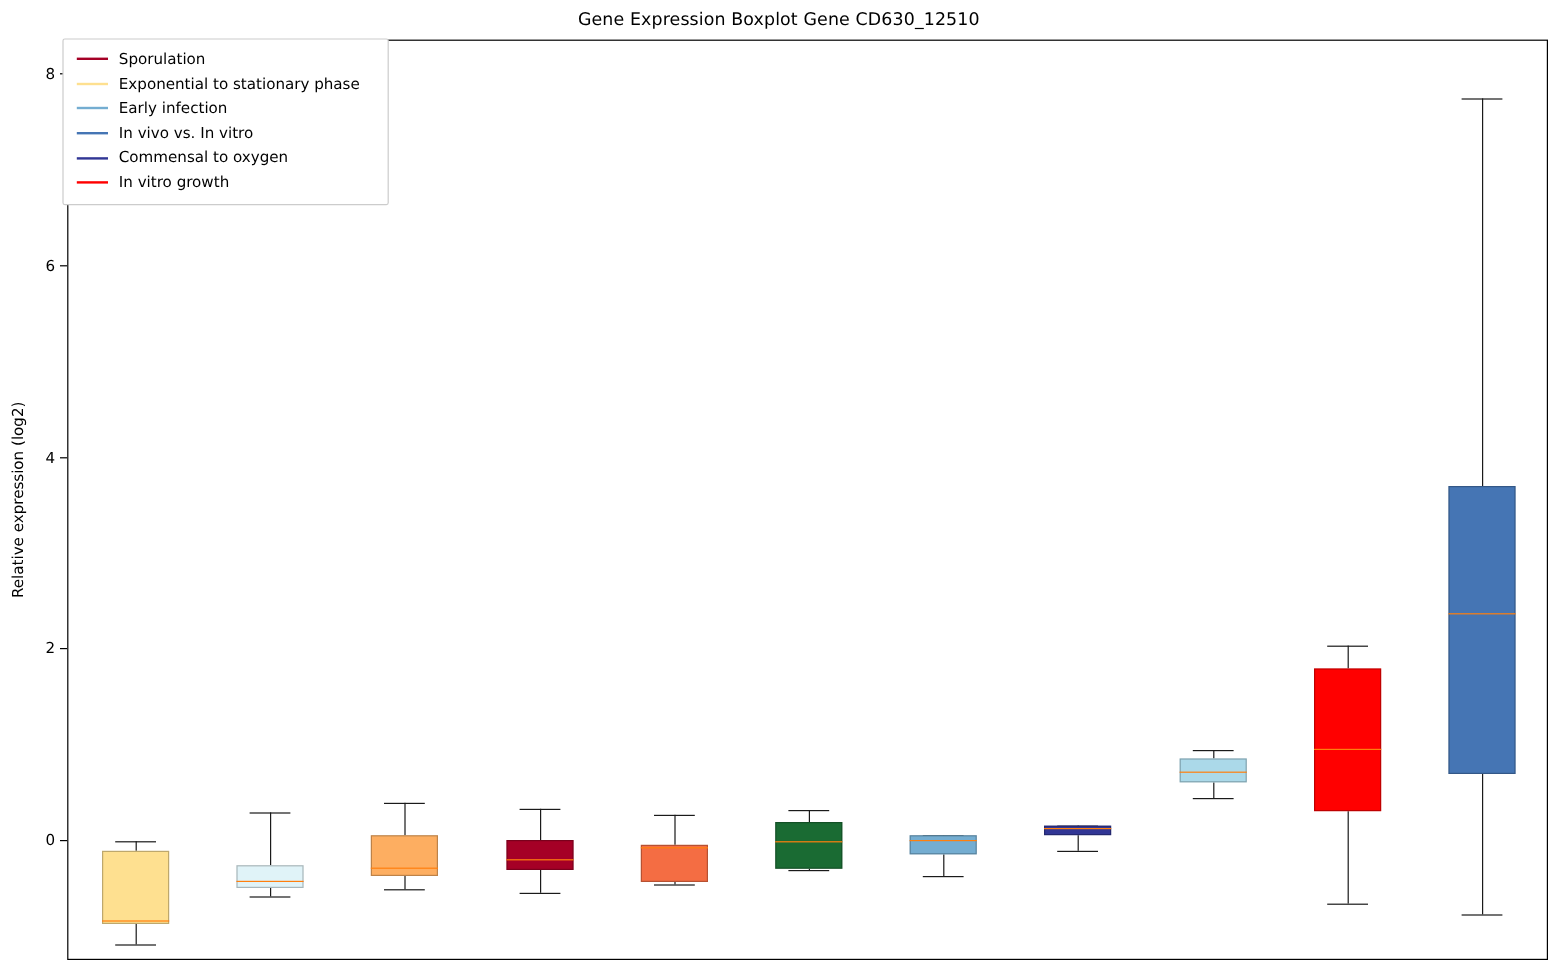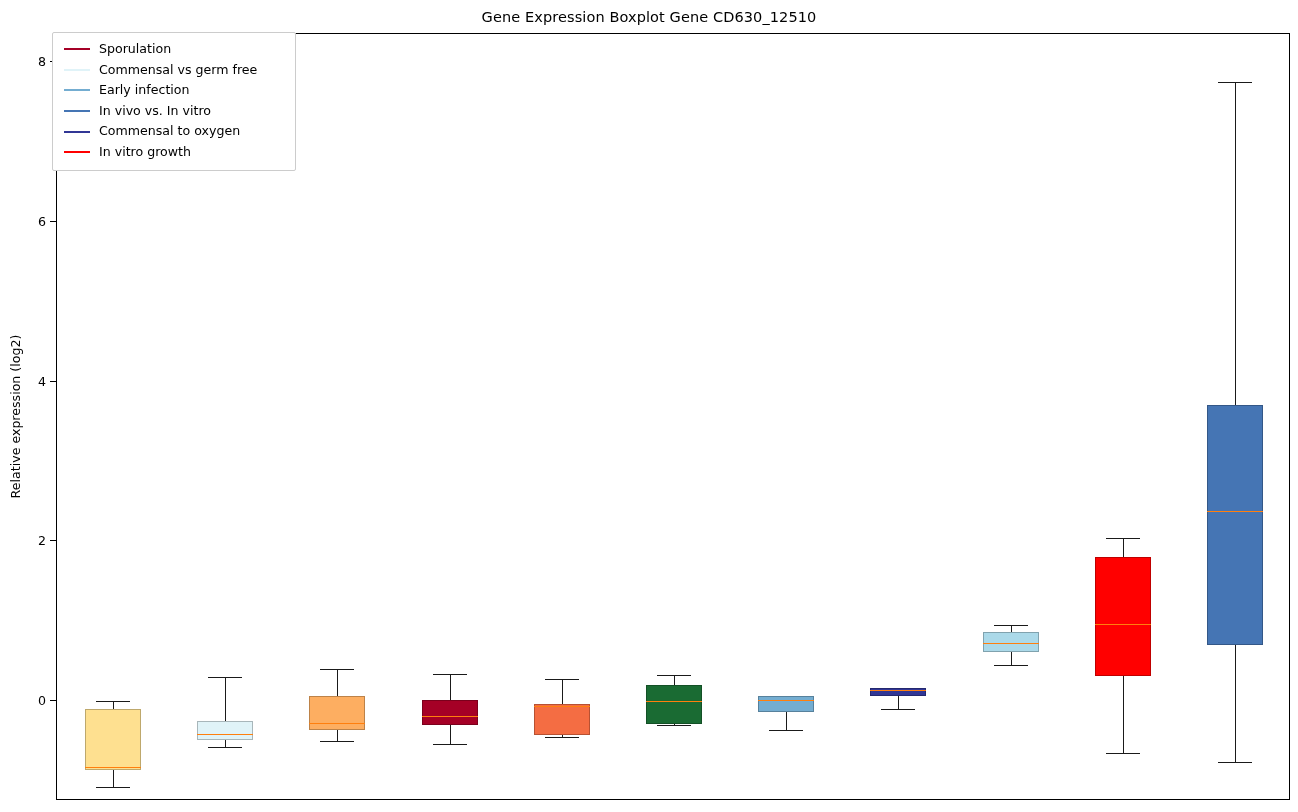--- a/index.html
+++ b/index.html
@@ -87,21 +87,21 @@
   }
   .cap {
     position: absolute;
     height: 0;
     border-top: 1.6px solid #1a1a1a;
   }
   #legend {
     position: absolute;
     left: 52px;
     top: 32px;
-    width: 244px;
+    width: 272px;
     background: #ffffff;
     border: 1px solid #cccccc;
     border-radius: 2px;
     padding: 6px 8px 7px 8px;
     box-sizing: border-box;
   }
   .legend-row {
     display: flex;
     align-items: center;
     height: 20.6px;
@@ -238,22 +238,22 @@
         </div>
       </div>
   </div>
 
   <div id="legend">
       <div class="legend-row">
         <span class="legend-swatch" style="border-top: 2.2px solid rgb(165, 0, 38);"></span>
         <span class="legend-text">Sporulation</span>
       </div>
       <div class="legend-row">
-        <span class="legend-swatch" style="border-top: 2.2px solid rgb(224, 243, 248);"></span>
-        <span class="legend-text">Commensal vs germ free</span>
+        <span class="legend-swatch" style="border-top: 2.2px solid rgb(254, 224, 144);"></span>
+        <span class="legend-text">Exponential to stationary phase</span>
       </div>
       <div class="legend-row">
         <span class="legend-swatch" style="border-top: 2.2px solid rgb(116, 173, 209);"></span>
         <span class="legend-text">Early infection</span>
       </div>
       <div class="legend-row">
         <span class="legend-swatch" style="border-top: 2.2px solid rgb(69, 117, 180);"></span>
         <span class="legend-text">In vivo vs. In vitro</span>
       </div>
       <div class="legend-row">

